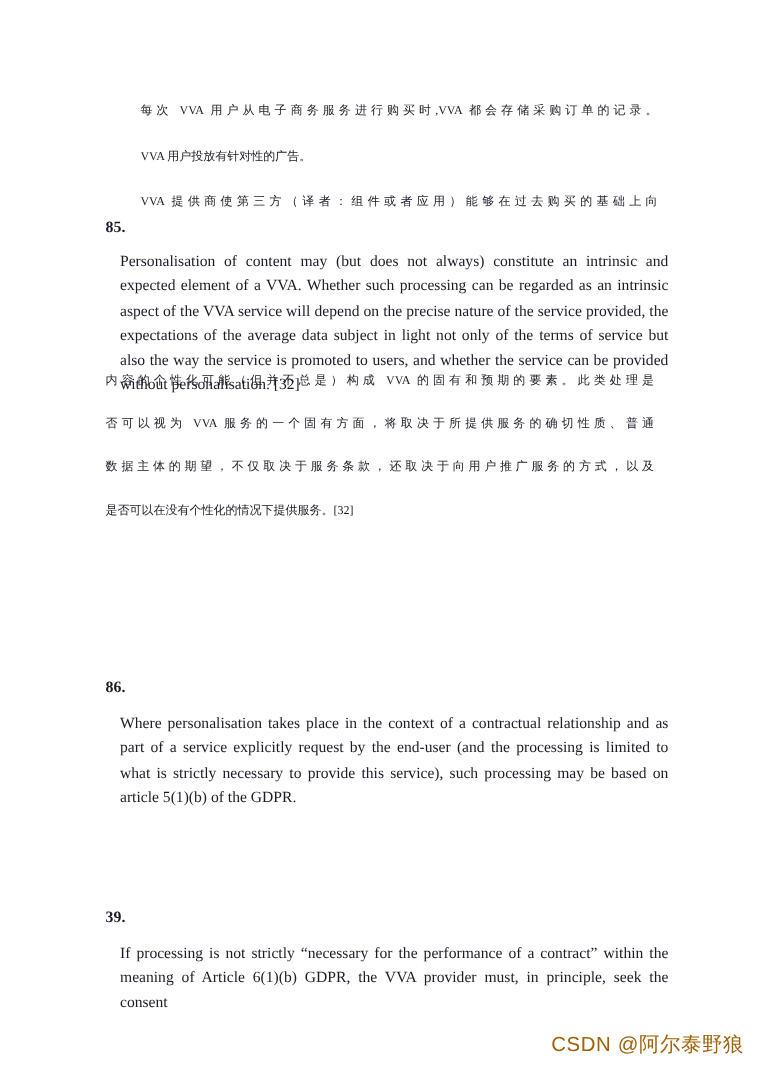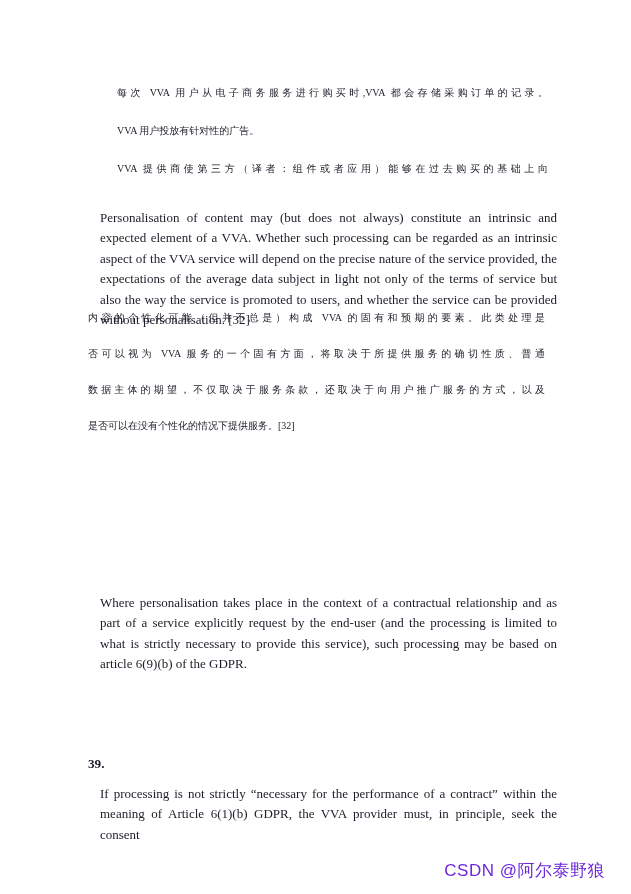--- a/index.html
+++ b/index.html
@@ -40,48 +40,50 @@
   .cjk .fill { text-align: justify; text-align-last: justify; }
   .lh38 .cjk-line { line-height: 38px; height: 38px; }
   .lh36 .cjk-line { line-height: 36px; height: 36px; }
   .lh35 .cjk-line { line-height: 35px; height: 35px; }
   
   .quote { left: 117px; width: 431px; }
   
   .watermark {
     position: absolute;
     top: 859px;
-    right: 26px;
+    right: 11px;
     font-family: "Liberation Sans", "DejaVu Sans", sans-serif;
     font-size: 17px;
-    color: #6d28d9;
+    color: #a16207;
     text-shadow: 1px 1px 0 #ffffff;
     letter-spacing: 0.5px;
   }
 </style>
 </head>
 <body>
 
 <div class="page">
 
   <div class="block quote cjk lh38" style="top:74px">
     <div class="cjk-line fill">每次 VVA 用户从电子商务服务进行购买时,VVA 都会存储采购订单的记录。</div>
     <div class="cjk-line">VVA 用户投放有针对性的广告。</div>
     <div class="cjk-line fill">VVA 提供商使第三方（译者：组件或者应用）能够在过去购买的基础上向</div>
   </div>
 
+  <div class="block heading" style="top:179px">85.</div>
   <p class="block en" style="top:196px">Personalisation of content may (but does not always) constitute an intrinsic and expected element of a VVA. Whether such processing can be regarded as an intrinsic aspect of the VVA service will depend on the precise nature of the service provided, the expectations of the average data subject in light not only of the terms of service but also the way the service is promoted to users, and whether the service can be provided without personalisation. [32]</p>
   <div class="block cjk lh36" style="top:300px">
     <div class="cjk-line fill">内容的个性化可能（但并不总是）构成 VVA 的固有和预期的要素。此类处理是</div>
     <div class="cjk-line fill">否可以视为 VVA 服务的一个固有方面，将取决于所提供服务的确切性质、普通</div>
     <div class="cjk-line fill">数据主体的期望，不仅取决于服务条款，还取决于向用户推广服务的方式，以及</div>
     <div class="cjk-line">是否可以在没有个性化的情况下提供服务。[32]</div>
   </div>
 
 
-  <p class="block en" style="top:581px">Where personalisation takes place in the context of a contractual relationship and as part of a service explicitly request by the end-user (and the processing is limited to what is strictly necessary to provide this service), such processing may be based on article 6(9)(b) of the GDPR.</p>
+  <div class="block heading" style="top:563px">86.</div>
+  <p class="block en" style="top:581px">Where personalisation takes place in the context of a contractual relationship and as part of a service explicitly request by the end-user (and the processing is limited to what is strictly necessary to provide this service), such processing may be based on article 5(1)(b) of the GDPR.</p>
 
   <div class="block heading" style="top:754px">39.</div>
   <p class="block en" style="top:772px">If processing is not strictly “necessary for the performance of a contract” within the meaning of Article 6(1)(b) GDPR, the VVA provider must, in principle, seek the consent</p>
 
   <div class="watermark">CSDN @阿尔泰野狼</div>
 
 </div>
 
 </body></html>

